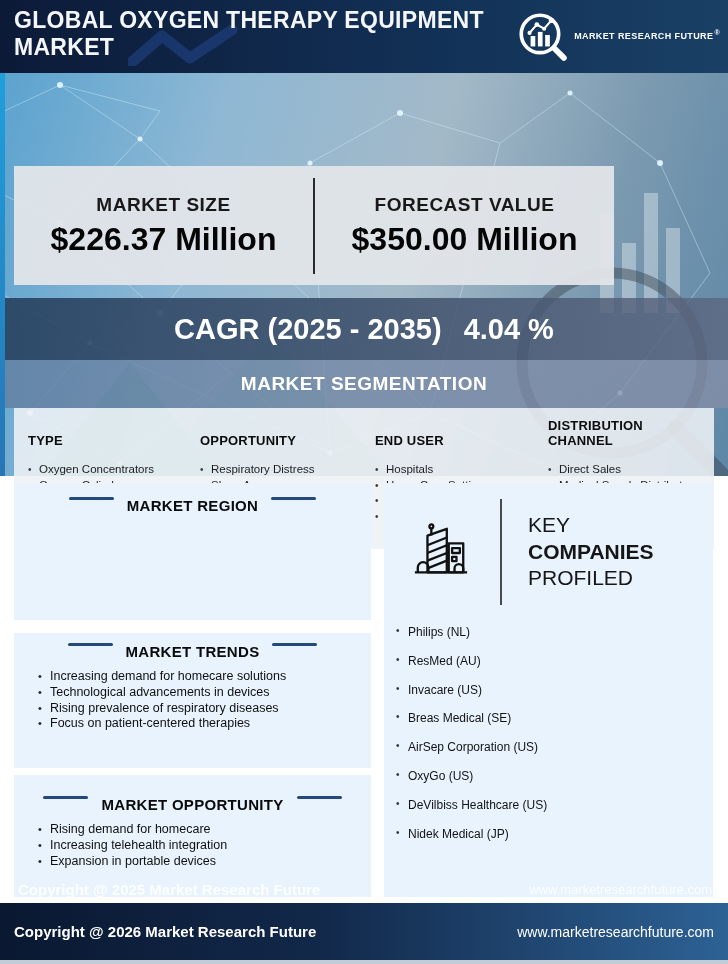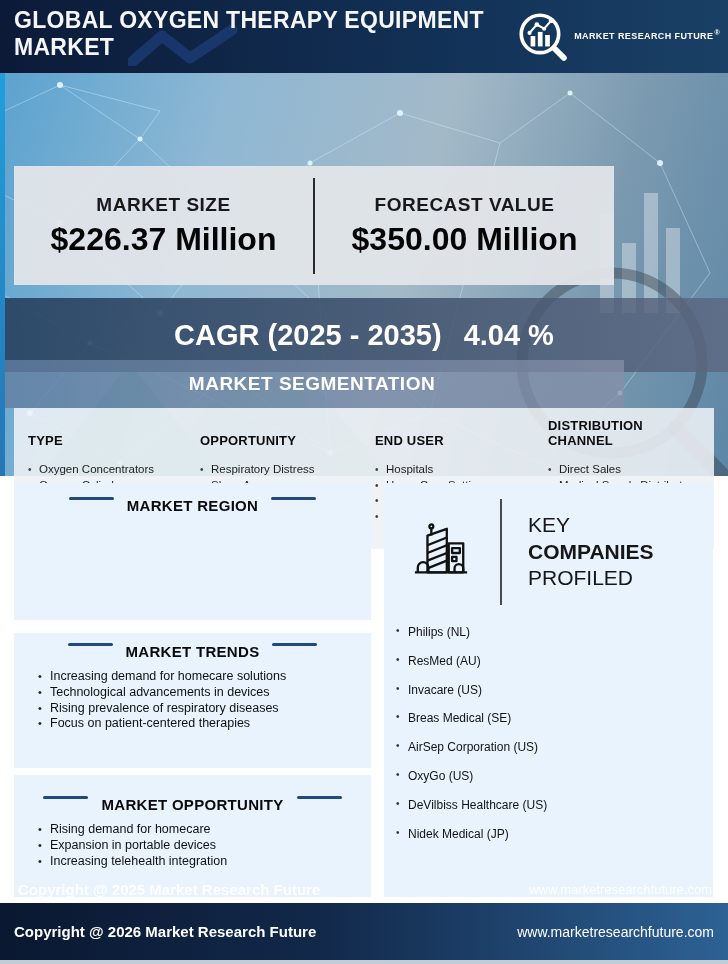--- a/index.html
+++ b/index.html
@@ -30,27 +30,27 @@
   .edge-strip{position:absolute;left:0;top:73px;width:5px;height:403px;
               background:linear-gradient(180deg,var(--accent_strip),#2776b4);}
 
   .stats-panel{position:absolute;left:14px;top:93px;width:600px;height:119px;
                background:rgba(226,229,233,.95);display:flex;align-items:center;}
   .stat{flex:1;text-align:center;}
   .stat-label{font-size:19px;font-weight:700;color:#191919;letter-spacing:.5px;}
   .stat-value{font-size:32px;font-weight:700;color:#050505;margin-top:5px;}
   .stat-divider{width:2px;height:96px;background:#2b2b2b;}
 
-  .cagr-band{position:absolute;left:0;top:225px;width:728px;height:74px;
+  .cagr-band{position:absolute;left:0;top:225px;width:728px;height:62px;
              background:linear-gradient(90deg,rgba(38,64,94,.90) 0%,rgba(60,78,106,.85) 55%,rgba(94,103,128,.80) 100%);
              display:flex;align-items:center;justify-content:center;color:#fff;
              font-size:29px;font-weight:700;}
   .cagr-band .cagr-value{margin-left:22px;}
 
-  .seg-title-band{position:absolute;left:0;top:287px;width:624px;height:48px;
+  .seg-title-band{position:absolute;left:0;top:287px;width:728px;height:48px;
              background:linear-gradient(90deg,rgba(96,125,160,.80) 0%,rgba(135,143,168,.75) 100%);
              display:flex;align-items:center;justify-content:center;color:#fff;
              font-size:19px;font-weight:700;letter-spacing:.5px;}
 
   .seg-panel{position:absolute;left:14px;top:335px;width:700px;height:141px;
              background:rgba(238,241,245,.88);}
   .seg-col{position:absolute;top:8px;width:158px;}
   .seg-col-1{left:14px;} .seg-col-2{left:186px;width:162px;} .seg-col-3{left:361px;} .seg-col-4{left:534px;width:160px;}
   .seg-head{min-height:32px;display:flex;align-items:flex-end;
             font-size:13px;font-weight:700;color:#0c0c0c;letter-spacing:.2px;line-height:15px;}
@@ -249,22 +249,22 @@
   </div>
 
   <div class="panel panel-opportunity">
     <div class="sec-title-row">
       <span class="dash"></span>
       <span class="sec-title">MARKET OPPORTUNITY</span>
       <span class="dash"></span>
     </div>
     <ul class="bullets">
       <li>Rising demand for homecare</li>
+      <li>Increasing telehealth integration</li>
       <li>Expansion in portable devices</li>
-      <li>Increasing telehealth integration</li>
     </ul>
   </div>
 
   <div class="panel panel-companies">
     <div class="comp-header">
       <svg width="58" height="64" viewBox="0 0 60 66">
         <g fill="none" stroke="#111111" stroke-width="2.4" stroke-linejoin="round">
           <polygon points="16,16 36,9 36,54 16,54"></polygon>
           <line x1="16" y1="26" x2="36" y2="18"></line>
           <line x1="16" y1="34" x2="36" y2="26"></line>

